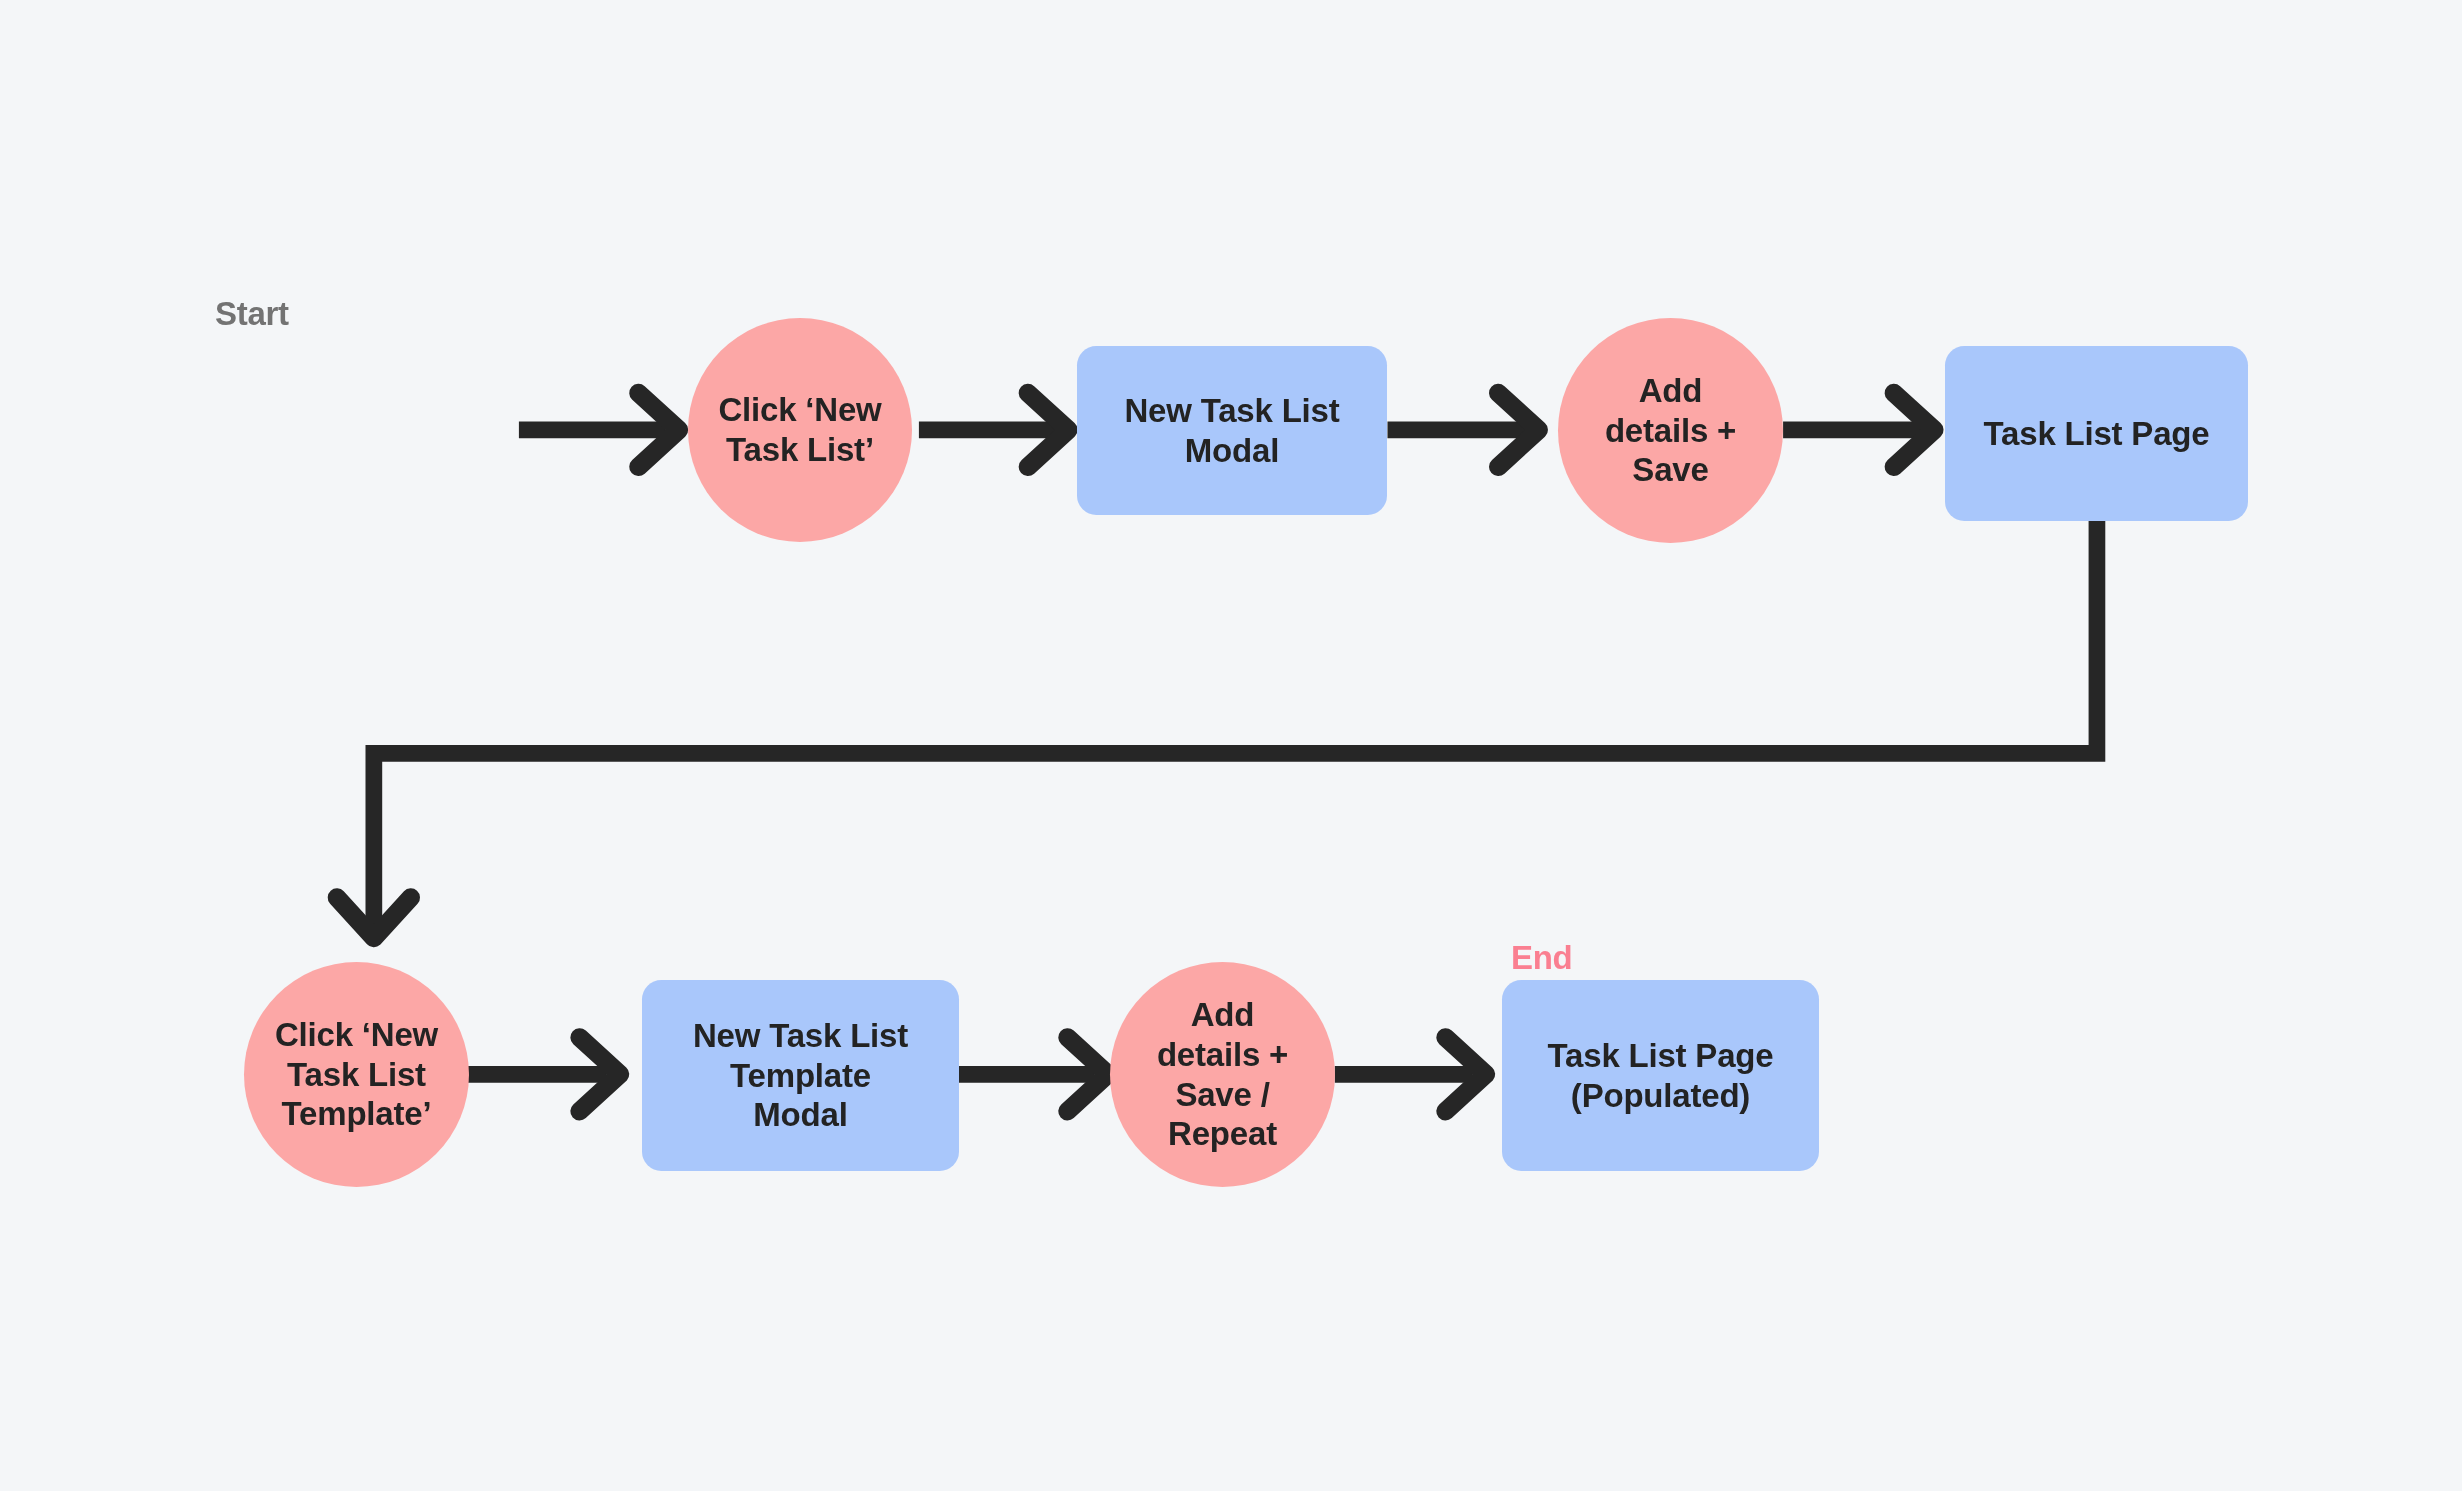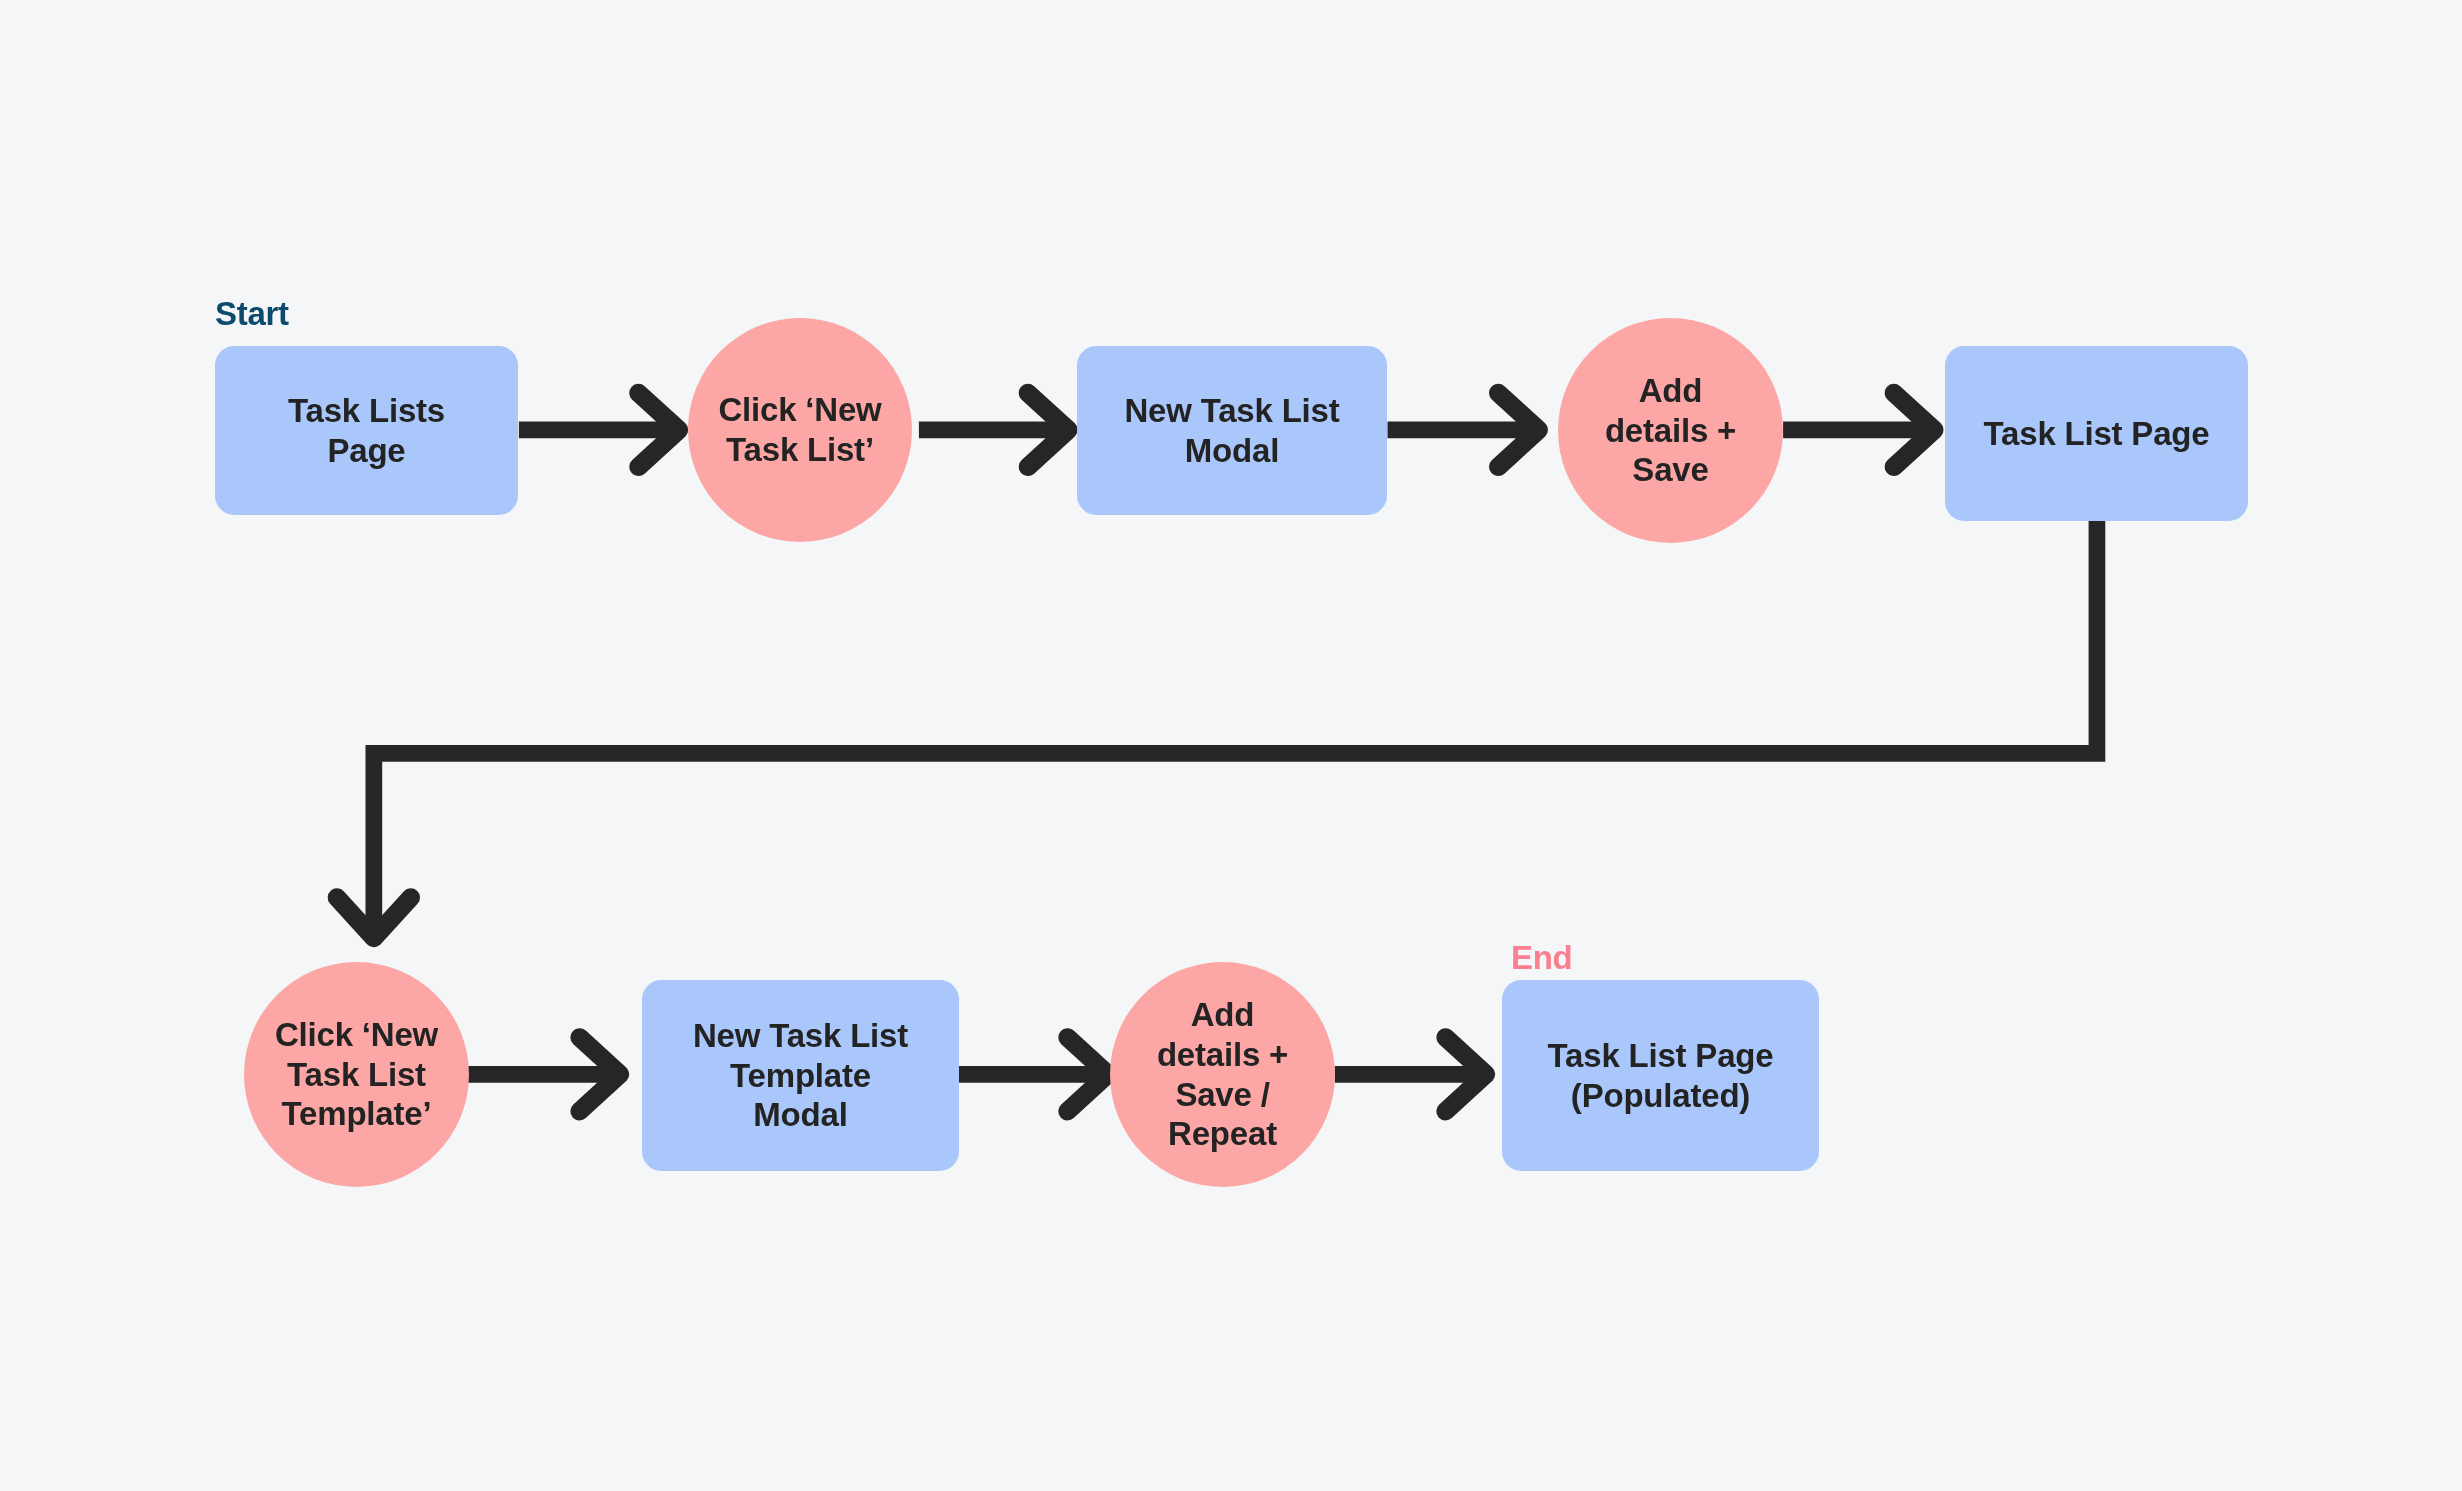--- a/index.html
+++ b/index.html
@@ -57,21 +57,21 @@
   }
 
   
   .tag {
     position: absolute;
     z-index: 3;
     font-weight: 700;
     font-size: 33px;
     letter-spacing: -0.3px;
   }
-  .tag-start { color: #0c4a6e; }
+  .tag-start { color: #737373; }
   .tag-end   { color: #fa7f91; }
 </style>
 </head>
 <body>
 
 <div id="canvas">
 
   <svg id="connectors" viewBox="0 0 2800 1696">
     <g fill="none" stroke="#262626" stroke-width="19" stroke-linecap="butt">
 
@@ -99,24 +99,20 @@
       <polyline points="2154,447 2200,489 2154,531"></polyline>
       <polyline points="383,1021 425,1067 467,1021"></polyline>
       <polyline points="659,1180 705,1222 659,1264"></polyline>
       <polyline points="1214,1180 1260,1222 1214,1264"></polyline>
       <polyline points="1644,1180 1690,1222 1644,1264"></polyline>
     </g>
   </svg>
 
   <div class="tag tag-start" style="left:215px; top:295px;">Start</div>
 
-  <div class="node node-box" style="left:215px; top:346px; width:303px; height:169px;">
-    <span class="node-label" style="font-size:33px;">Task Lists
-Page</span>
-  </div>
 
   <div class="node node-circle" style="left:688px; top:318px; width:224px; height:224px;">
     <span class="node-label" style="font-size:33px;">Click ‘New
 Task List’</span>
   </div>
 
   <div class="node node-box" style="left:1077px; top:346px; width:310px; height:169px;">
     <span class="node-label" style="font-size:33px;">New Task List
 Modal</span>
   </div>

